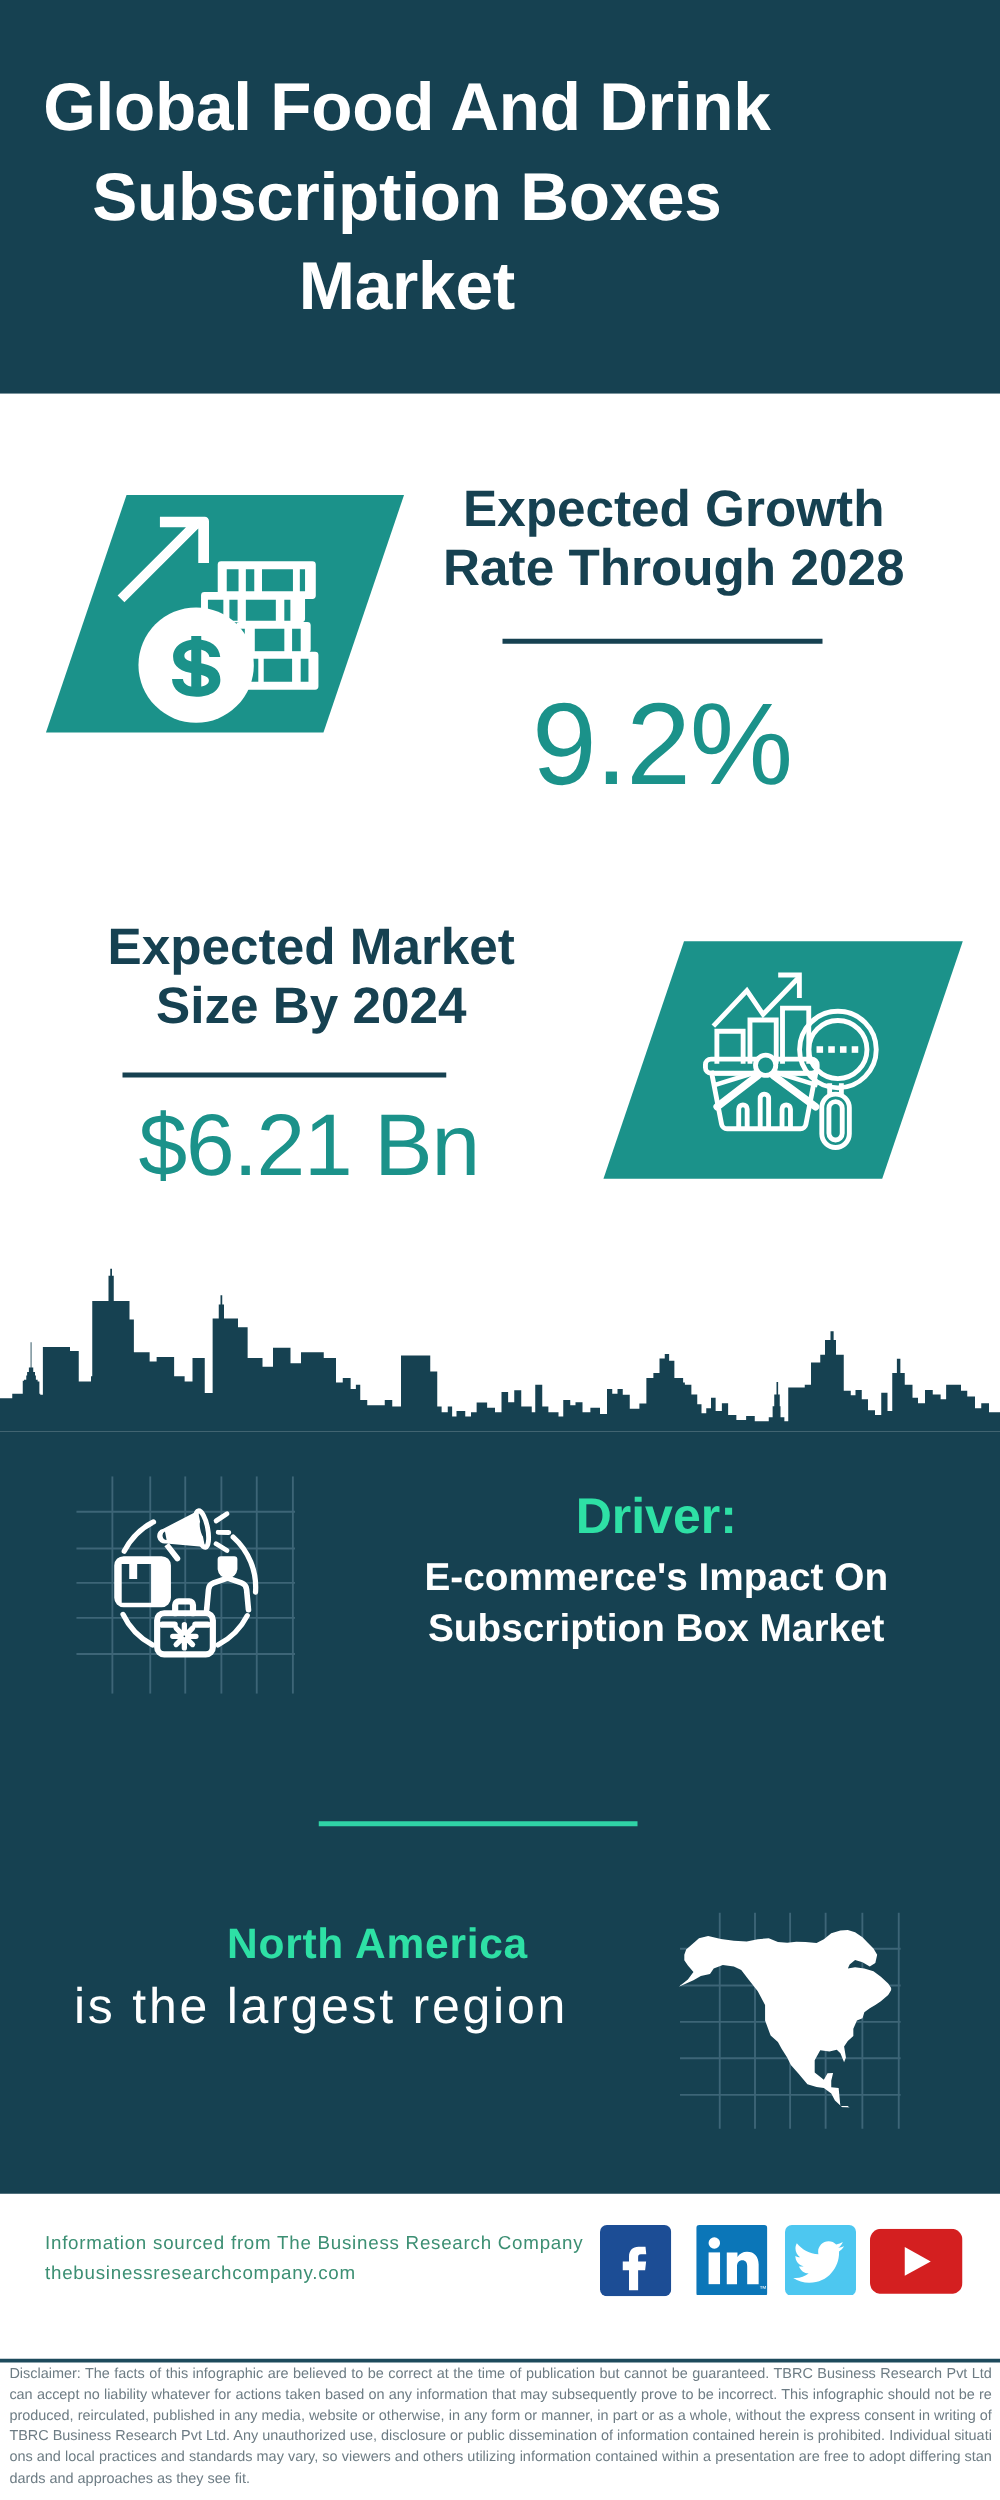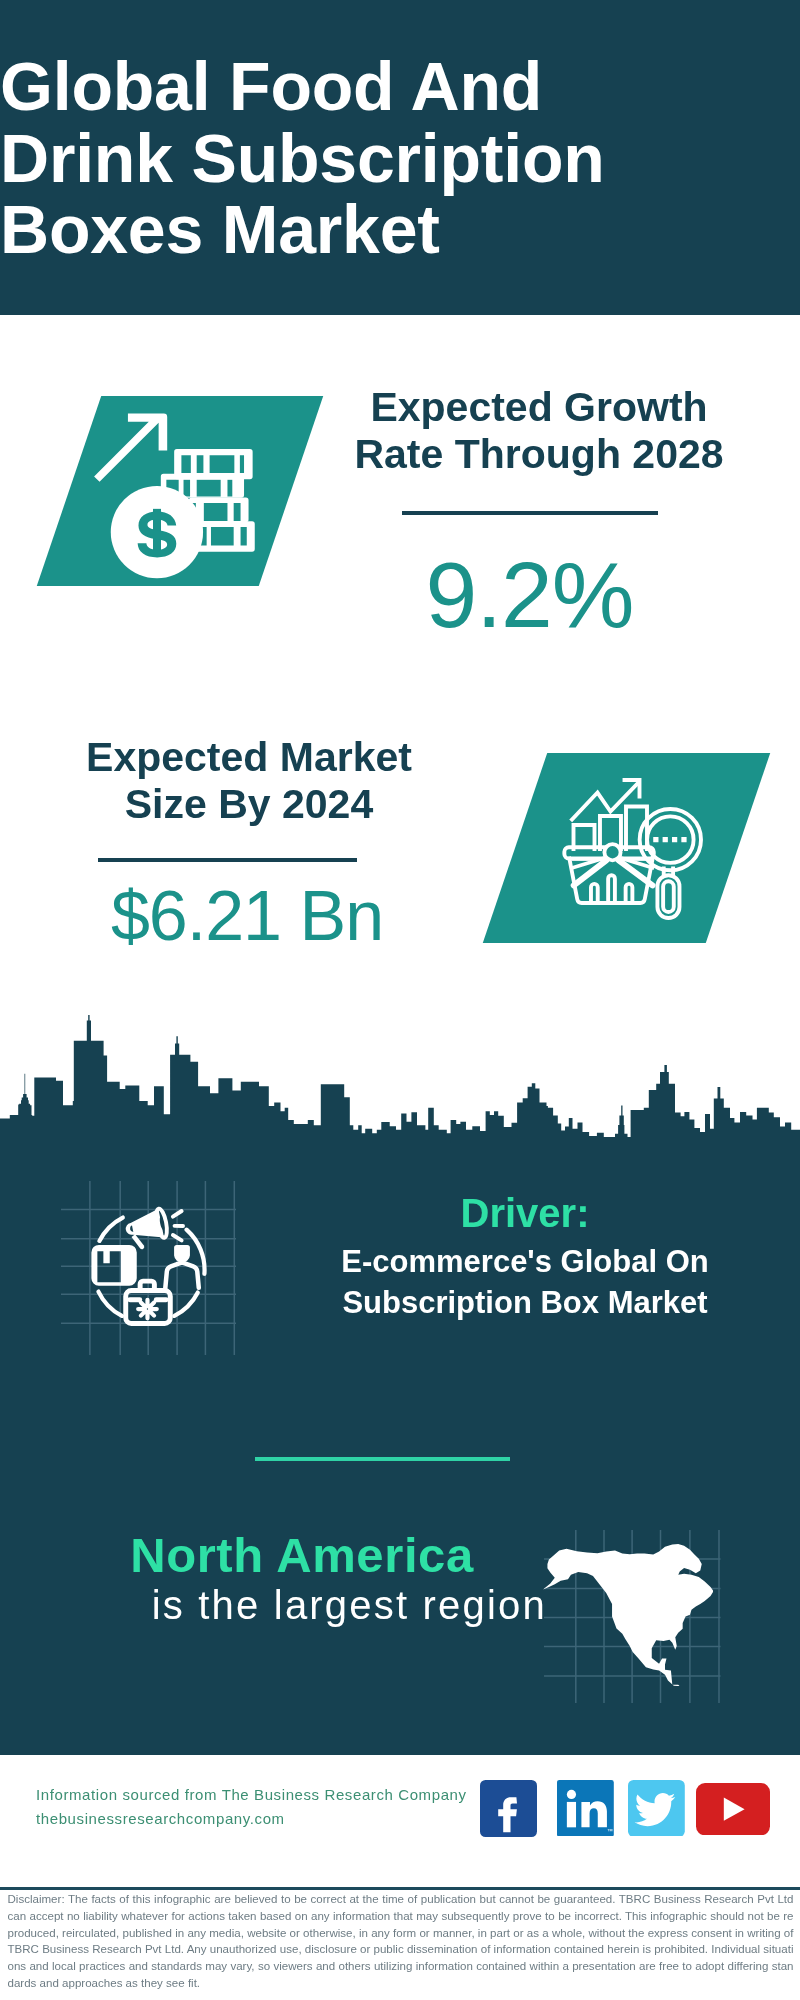--- a/index.html
+++ b/index.html
@@ -2,22 +2,22 @@
 <html><head>
 <meta charset="utf-8">
 <style>
   html,body{margin:0;padding:0;}
   body{width:800px;height:2000px;background:#ffffff;font-family:"Liberation Sans",sans-serif;overflow:hidden;
        -webkit-font-smoothing:antialiased;}
   .page{position:relative;width:800px;height:2000px;overflow:hidden;}
 
   
   .header{position:absolute;left:0;top:0;width:800px;height:315px;background:#164151;}
-  .header-title{position:absolute;left:0;top:0;width:651px;text-align:left;color:#ffffff;
-    font-size:68px;font-weight:bold;line-height:71.5px;padding-top:51px;box-sizing:border-box;
+  .header-title{position:absolute;left:0;top:0;width:651px;text-align:center;color:#ffffff;
+    font-size:54px;font-weight:bold;line-height:71.5px;padding-top:51px;box-sizing:border-box;
     letter-spacing:-0.2px;}
 
   
   .white-body{position:absolute;left:0;top:315px;width:800px;height:700px;background:#ffffff;}
 
   
   .para{position:absolute;background:#1b928a;transform:skewX(-18.74deg);}
   .para-inner{transform:skewX(18.74deg);width:100%;height:100%;position:relative;}
   .icon-money{position:absolute;left:19.6px;top:6.5px;width:170px;height:184px;}
   .icon-market{position:absolute;left:44.8px;top:20.5px;width:150px;height:150px;}
@@ -51,22 +51,22 @@
   .map-grid{left:544.1px;top:384.7px;width:176.5px;height:173.4px;}
   .icon-map{position:absolute;left:-1.6px;top:14.05px;width:170.5px;height:142.2px;}
 
   .driver-block{position:absolute;left:305px;top:48px;width:440px;}
   .driver-title{color:#2ee0a5;font-size:40px;font-weight:bold;text-align:center;line-height:41px;}
   .driver-text{color:#ffffff;font-size:31px;font-weight:bold;line-height:41.3px;text-align:center;margin-top:7px;}
 
   .teal-rule{position:absolute;left:255.2px;top:311.5px;width:255px;height:4.6px;background:#2fd3a6;}
 
   .region-block{position:absolute;left:57px;top:385px;width:490px;}
-  .region-title{color:#2ee0a5;font-size:49px;font-weight:bold;text-align:center;line-height:50px;letter-spacing:0.6px;}
-  .region-text{color:#ffffff;font-size:40px;font-weight:normal;line-height:50px;text-align:right;letter-spacing:2.2px;text-indent:2.2px;}
+  .region-title{color:#2ee0a5;font-size:34px;font-weight:bold;text-align:center;line-height:50px;letter-spacing:0.6px;}
+  .region-text{color:#ffffff;font-size:40px;font-weight:normal;line-height:50px;text-align:left;letter-spacing:2.2px;text-indent:2.2px;}
 
   
   .footer{position:absolute;left:0;top:1755px;width:800px;height:108px;background:#ffffff;}
   .src-text{position:absolute;left:36px;top:28px;color:#3c8f73;font-size:15px;line-height:24px;letter-spacing:0.6px;}
   .social{position:absolute;}
   .social-fb{left:480px;top:24.6px;width:57px;height:57px;}
   .social-li{left:557.2px;top:24.6px;width:56.8px;height:56.8px;}
   .social-tw{left:628px;top:24.6px;width:56.8px;height:56.8px;}
   .social-yt{left:696.2px;top:27.9px;width:74px;height:52.3px;}
   
@@ -216,21 +216,21 @@
         <g fill="none" stroke="#ffffff" stroke-width="5.2" stroke-linecap="round">
           <path d="M137.2,35.6 L148.8,28.0"></path>
           <path d="M139.4,47.8 L150.7,48.0"></path>
           <path d="M137.2,60.0 L148.8,67.2"></path>
         </g>
       </svg>
     </div>
     <div class="driver-block">
       <div class="driver-title">Driver:</div>
       <div class="driver-text">
-        <div>E-commerce's Global On</div>
+        <div>E-commerce's Impact On</div>
         <div>Subscription Box Market</div>
       </div>
     </div>
 
     <div class="teal-rule"></div>
 
     <div class="region-block">
       <div class="region-title">North America</div>
       <div class="region-text">
         <div>is the largest region</div>

